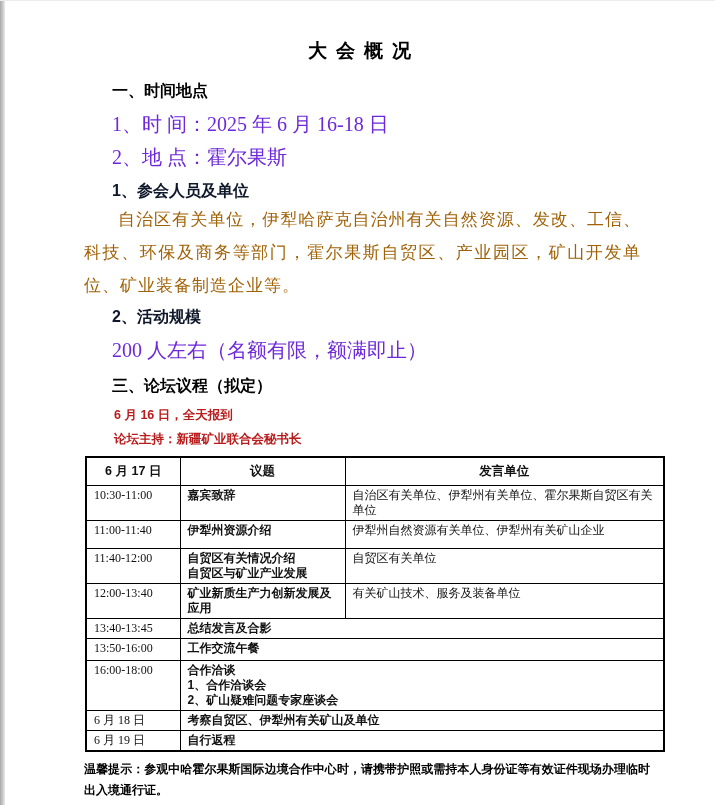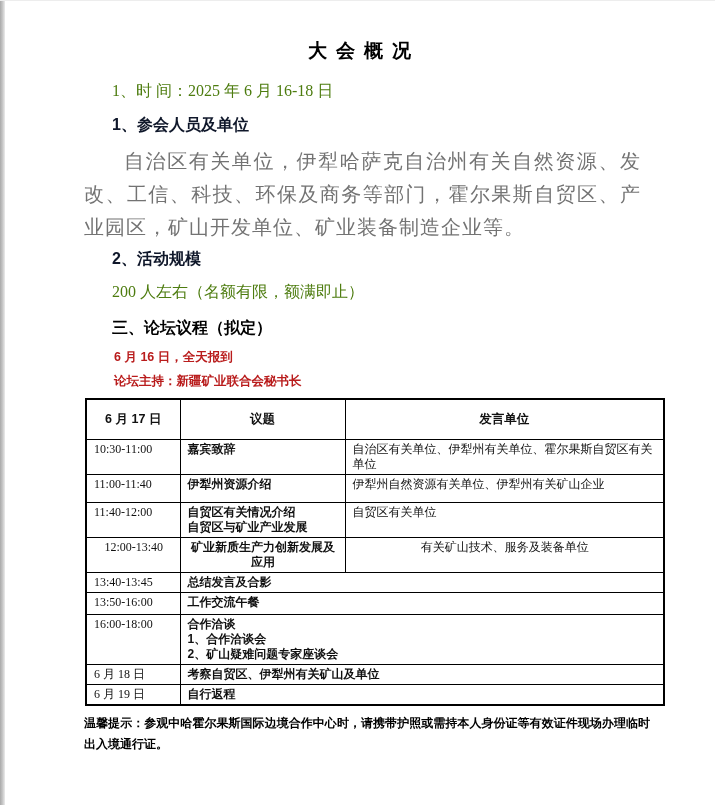--- a/index.html
+++ b/index.html
@@ -43,45 +43,44 @@
     font-weight:bold;
     font-size:16px;
     line-height:24px;
     padding-left:28px;
     margin-top:9px;
     color:#000;
   }
   .h1.sec3{margin-top:11px;line-height:26px;}
   .body-line{
     font-family:"Liberation Serif", serif;
-    font-size:16px;
+    font-size:20px;
     line-height:24px;
     padding-left:28px;
     margin-top:9px;
-    color:#4d7c0f;
+    color:#6d28d9;
   }
   .sub-h{
     font-family:"Liberation Sans", sans-serif;
     font-weight:bold;
     font-size:16px;
     line-height:24px;
     padding-left:28px;
     margin-top:10px;
     color:#0f172a;
   }
   .para{
     font-family:"Liberation Serif", serif;
-    font-size:20px;
+    font-size:17px;
     line-height:33px;
     width:557px;
     text-align:justify;
     text-indent:2em;
     letter-spacing:1px;
-    margin-top:8px;
-    color:#737373;
+    color:#a16207;
   }
   .small-bold{
     font-family:"Liberation Sans", sans-serif;
     font-weight:bold;
     font-size:12.5px;
     line-height:18px;
     padding-left:30px;
     margin-top:6px;
     color:#b91c1c;
   }
@@ -106,21 +105,21 @@
     line-height:15px;
     overflow:hidden;
     box-sizing:border-box;
   }
   table.agenda th{
     text-align:center;
     vertical-align:middle;
     font-weight:bold;
     font-size:12.5px;
     font-family:"Liberation Sans", sans-serif;
-    padding:12px;
+    padding:6px;
   }
   td.c-time{white-space:nowrap;}
   td.vbottom{vertical-align:bottom;padding-bottom:3px;}
   td.c-topic{font-weight:bold;font-family:"Liberation Sans", sans-serif;}
   td.c-merged-center{
     text-align:left;vertical-align:middle;
     font-weight:bold;font-family:"Liberation Sans", sans-serif;
   }
   td.c-merged-left{font-weight:bold;font-family:"Liberation Sans", sans-serif;}
   .notice{
@@ -137,21 +136,23 @@
 </head>
 <body>
 
 <div class="page">
   <div class="page-edge"></div>
 
   <div class="content">
 
     <div class="doc-title">大会概况</div>
 
+    <div class="h1">一、时间地点</div>
     <div class="body-line">1、时 间：2025 年 6 月 16-18 日</div>
+    <div class="body-line">2、地 点：霍尔果斯</div>
 
     <div class="sub-h">1、参会人员及单位</div>
     <div class="para">自治区有关单位，伊犁哈萨克自治州有关自然资源、发改、工信、科技、环保及商务等部门，霍尔果斯自贸区、产业园区，矿山开发单位、矿业装备制造企业等。</div>
     <div class="sub-h" style="margin-top:3px;">2、活动规模</div>
     <div class="body-line">200 人左右（名额有限，额满即止）</div>
 
     <div class="h1 sec3">三、论坛议程（拟定）</div>
     <div class="small-bold first">6 月 16 日，全天报到</div>
     <div class="small-bold">论坛主持：新疆矿业联合会秘书长</div>
 
@@ -182,21 +183,21 @@
 
         <tr style="height:34px;">
           <td class="c-time">11:40-12:00</td>
           <td class="c-topic">
             <div>自贸区有关情况介绍</div>
             <div>自贸区与矿业产业发展</div>
           </td>
           <td>自贸区有关单位</td>
         </tr>
 
-        <tr style="height:25px;text-align:center;">
+        <tr style="height:25px;">
           <td class="c-time">12:00-13:40</td>
           <td class="c-topic">矿业新质生产力创新发展及应用</td>
           <td>有关矿山技术、服务及装备单位</td>
         </tr>
 
         <tr style="height:20px;">
           <td class="c-time">13:40-13:45</td>
           <td class="c-merged-center" colspan="2">总结发言及合影</td>
         </tr>
 

